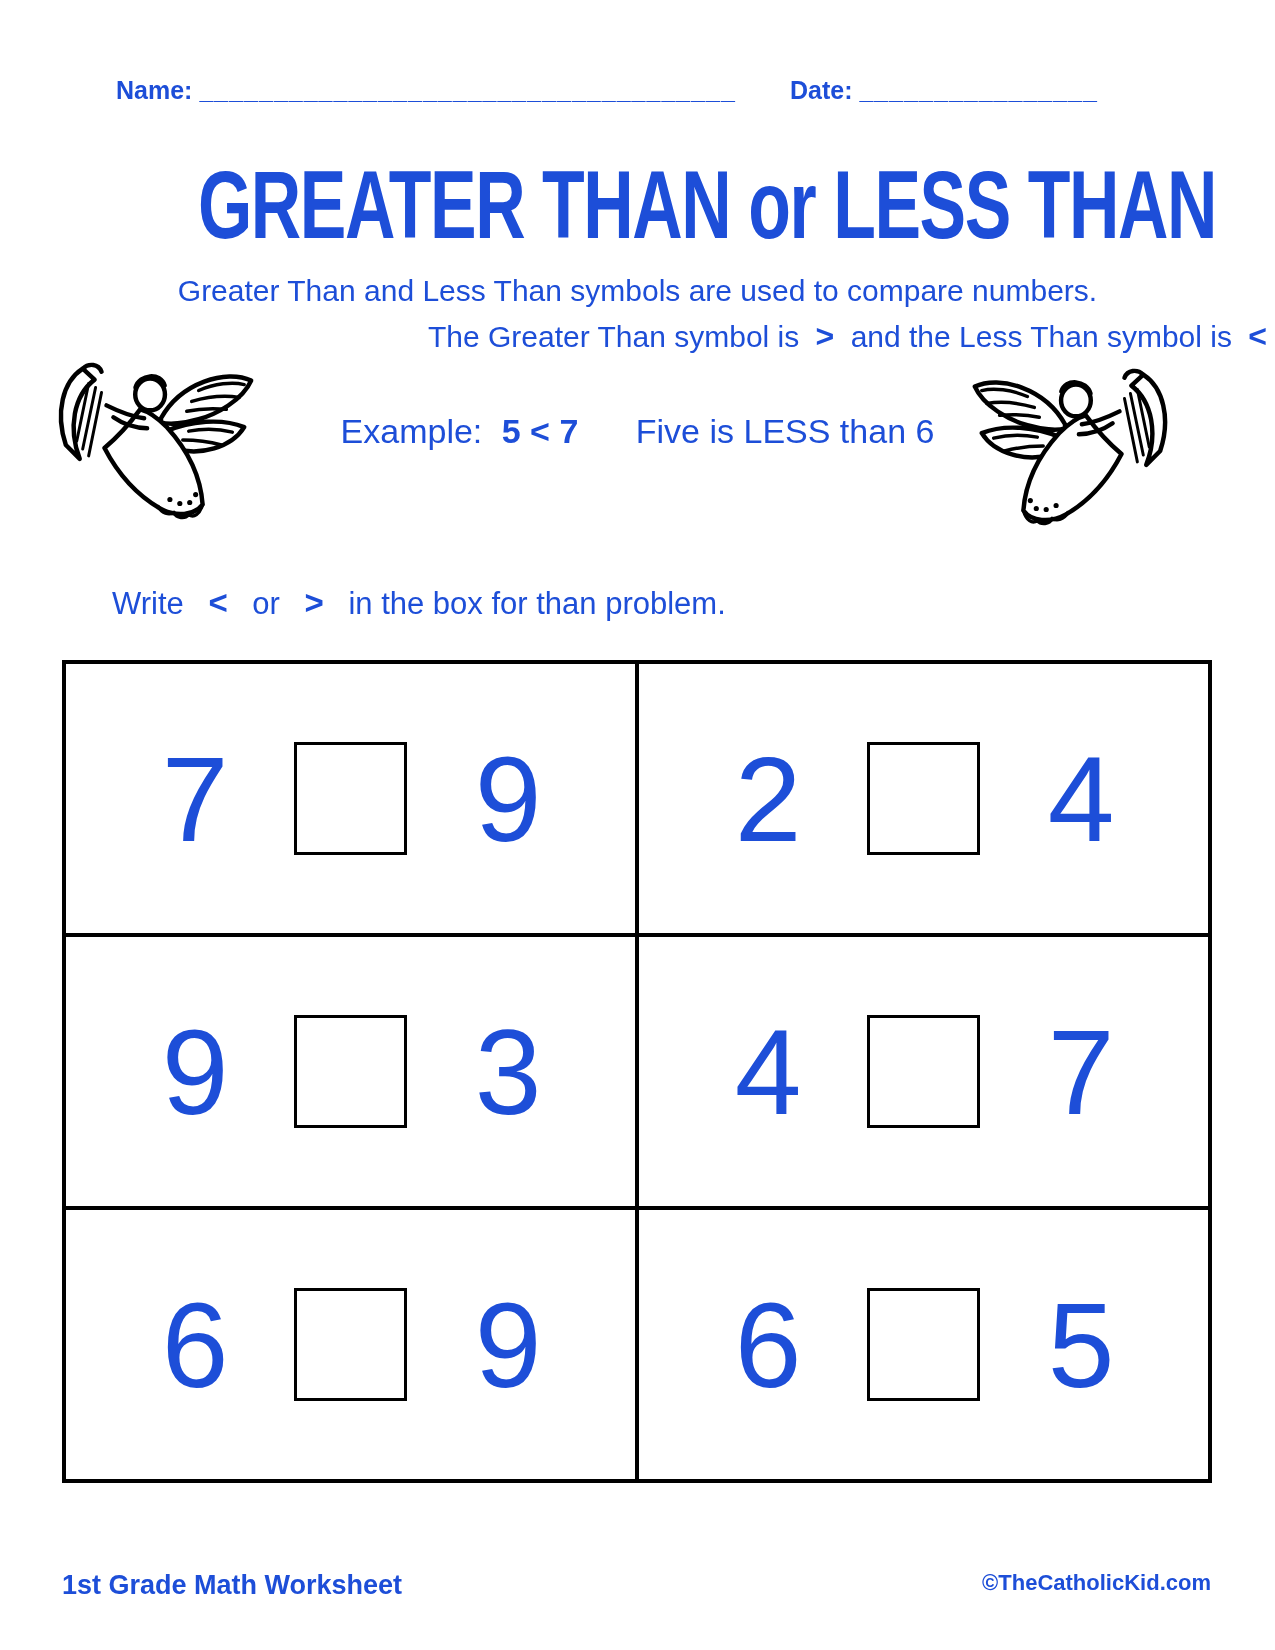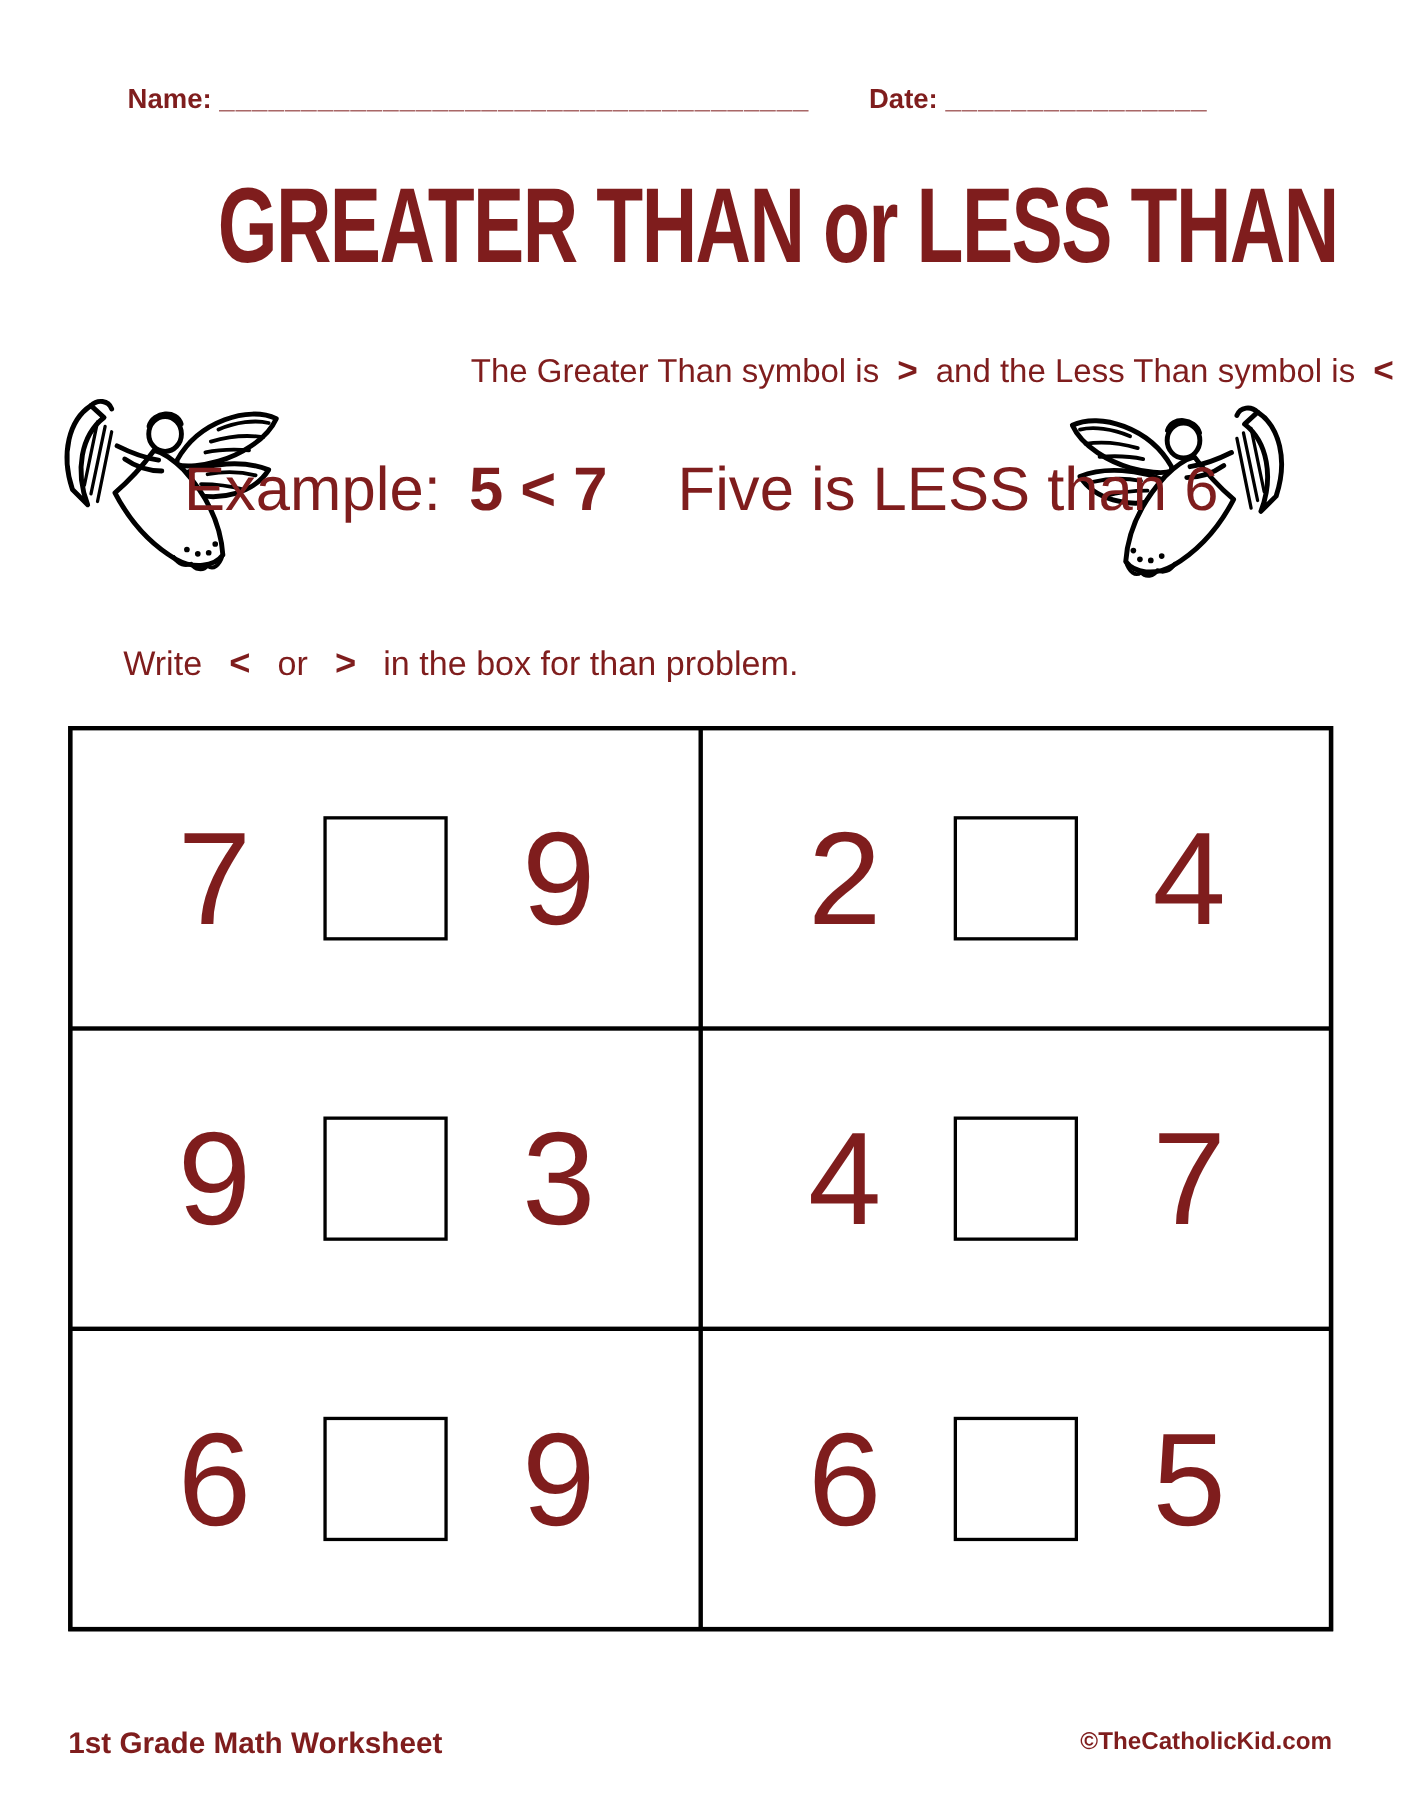--- a/index.html
+++ b/index.html
@@ -1,42 +1,42 @@
 <!DOCTYPE html>
 <html><head>
 <meta charset="utf-8">
 <style>
   html,body{margin:0;padding:0;background:#ffffff;}
   .page{
     position:relative;
     width:1275px;height:1650px;
     background:#ffffff;
     font-family:"Liberation Sans", sans-serif;
-    color:#7f1d1d;
+    color:#1d4ed8;
     overflow:hidden;
   }
   
   .field{position:absolute;top:76px;white-space:nowrap;font-size:25px;font-weight:bold;}
   .field-name{left:116px;}
   .field-date{left:790px;}
   .field-line{font-weight:bold;letter-spacing:1px;}
   
   .title-wrap{position:absolute;top:156px;left:0;width:100%;text-align:center;white-space:nowrap;}
   .title-text{
     display:inline-block;
     font-size:97px;line-height:1.0;font-weight:800;letter-spacing:-2px;
     transform:scaleX(0.72);transform-origin:center;
   }
   
   .intro-line{position:absolute;left:0;width:100%;text-align:center;font-size:30px;white-space:nowrap;}
   .intro-1{top:274px;}
   .intro-2{top:318px;text-align:right;}
   .chev{font-weight:700;font-size:32px;margin:0 8px;}
   
-  .example{position:absolute;top:412px;left:0;width:100%;text-align:center;font-size:56px;white-space:nowrap;}
+  .example{position:absolute;top:412px;left:0;width:100%;text-align:center;font-size:34px;white-space:nowrap;}
   .example .bold{font-weight:700;margin-left:10px;}
   .example .sentence{margin-left:48px;}
   
   .angel{position:absolute;width:218px;height:180px;}
   .angel svg{width:100%;height:100%;}
   .angel-left{left:50px;top:356px;}
   .angel-right{left:958px;top:362px;transform:scaleX(-1);}
   
   .instruction{position:absolute;top:584px;left:112px;font-size:31px;white-space:nowrap;}
   .instruction .chev{font-size:33px;margin:0 16px;}
@@ -71,20 +71,21 @@
   </div>
   <div class="field field-date">
     <span>Date:</span>
     <span class="field-line">________________</span>
   </div>
 
   <div class="title-wrap">
     <span class="title-text">GREATER THAN or LESS THAN</span>
   </div>
 
+  <div class="intro-line intro-1">Greater Than and Less Than symbols are used to compare numbers.</div>
   <div class="intro-line intro-2">
     <span>The Greater Than symbol is</span>
     <span class="chev">&gt;</span>
     <span>and the Less Than symbol is</span>
     <span class="chev">&lt;</span>
   </div>
 
   <div class="angel angel-left">
     <svg viewBox="0 0 220 180" xmlns="http://www.w3.org/2000/svg">
       <g stroke="#000" stroke-width="4.5" fill="none" stroke-linecap="round" stroke-linejoin="round">

